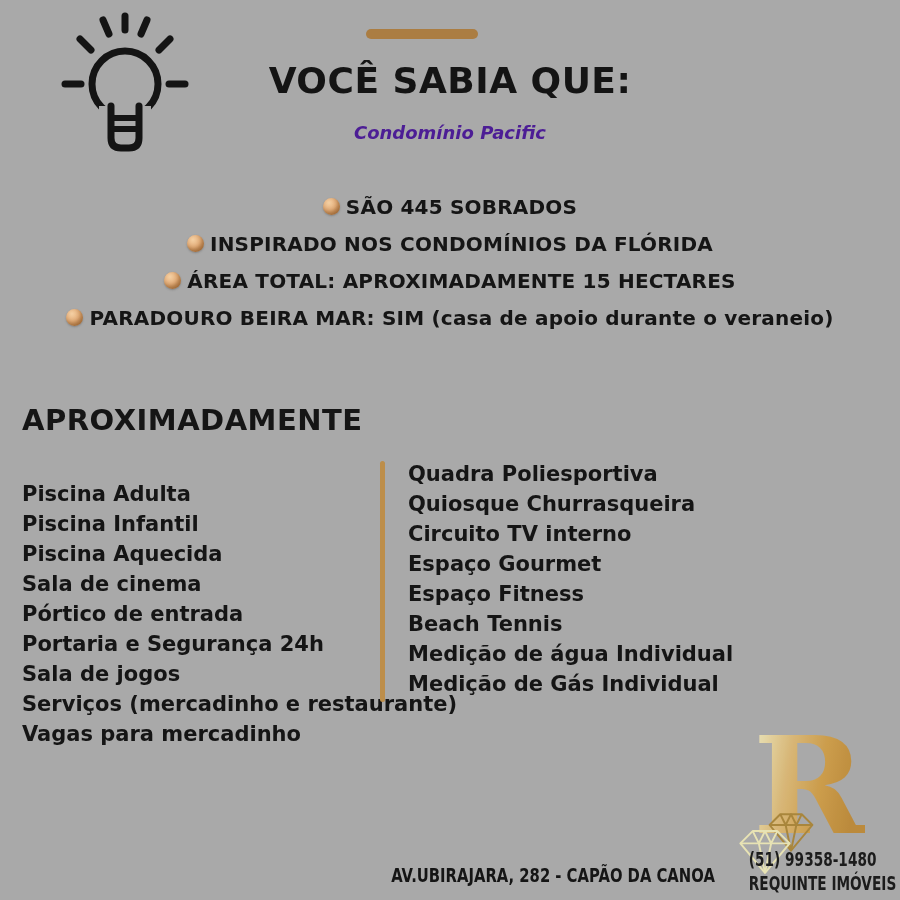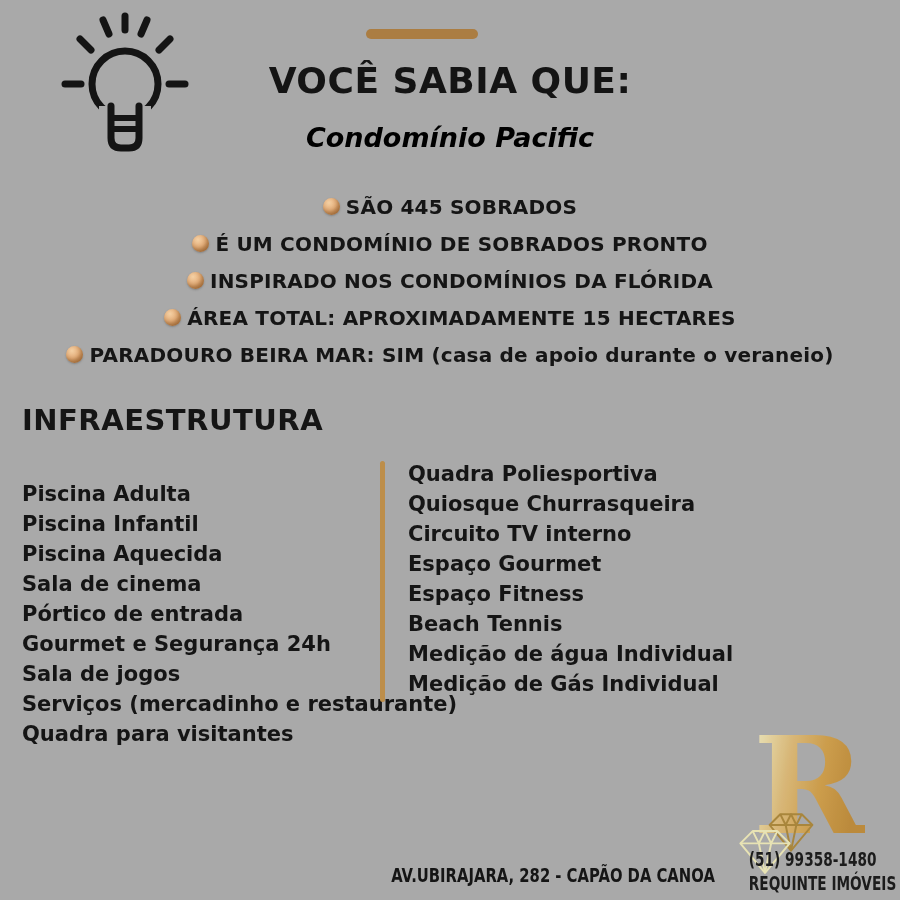--- a/index.html
+++ b/index.html
@@ -16,21 +16,21 @@
   .gold-bar {
     position:absolute; left:366px; top:29px; width:112px; height:10px;
     border-radius:6px; background:#ab7d42;
   }
   .title {
     position:absolute; left:130px; top:60px; width:640px; text-align:center;
     font-size:36px; font-weight:800; letter-spacing:.5px; color:#141414;
   }
   .subtitle {
     position:absolute; left:130px; top:122px; width:640px; text-align:center;
-    font-size:27px; font-weight:700; font-style:italic; color:#000000;
+    font-size:18px; font-weight:700; font-style:italic; color:#4c1d95;
   }
 
   
   .facts {
     position:absolute; left:0; top:192px; width:900px;
     display:flex; flex-direction:column; align-items:center; gap:8px;
   }
   .fact-row { display:flex; align-items:center; gap:6px; height:29px;text-align:center; }
   .fact-row .txt { font-size:20px; font-weight:700; letter-spacing:.2px; }
   .sphere {
@@ -101,48 +101,44 @@
   <div class="title">VOCÊ SABIA QUE:</div>
   <div class="subtitle">Condomínio Pacific</div>
 
   <div class="facts">
     <div class="fact-row">
       <span class="sphere"></span>
       <span class="txt">SÃO 445 SOBRADOS</span>
     </div>
     <div class="fact-row">
       <span class="sphere"></span>
-      <span class="txt">É UM CONDOMÍNIO DE SOBRADOS PRONTO</span>
-    </div>
-    <div class="fact-row">
-      <span class="sphere"></span>
       <span class="txt">INSPIRADO NOS CONDOMÍNIOS DA FLÓRIDA</span>
     </div>
     <div class="fact-row">
       <span class="sphere"></span>
       <span class="txt">ÁREA TOTAL: APROXIMADAMENTE 15 HECTARES</span>
     </div>
     <div class="fact-row">
       <span class="sphere"></span>
       <span class="txt">PARADOURO BEIRA MAR: SIM (casa de apoio durante o veraneio)</span>
     </div>
   </div>
 
-  <div class="infra-heading">INFRAESTRUTURA</div>
+  <div class="infra-heading">APROXIMADAMENTE</div>
 
   <div class="col col-left">
     <div>Piscina Adulta</div>
     <div>Piscina Infantil</div>
     <div>Piscina Aquecida</div>
     <div>Sala de cinema</div>
     <div>Pórtico de entrada</div>
-    <div>Gourmet e Segurança 24h</div>
+    <div>Portaria e Segurança 24h</div>
     <div>Sala de jogos</div>
     <div>Serviços (mercadinho e restaurante)</div>
-    <div>Quadra para visitantes</div>
+    <div>Vagas para mercadinho</div>
   </div>
 
   <div class="v-divider"></div>
 
   <div class="col col-right">
     <div>Quadra Poliesportiva</div>
     <div>Quiosque Churrasqueira</div>
     <div>Circuito TV interno</div>
     <div>Espaço Gourmet</div>
     <div>Espaço Fitness</div>

